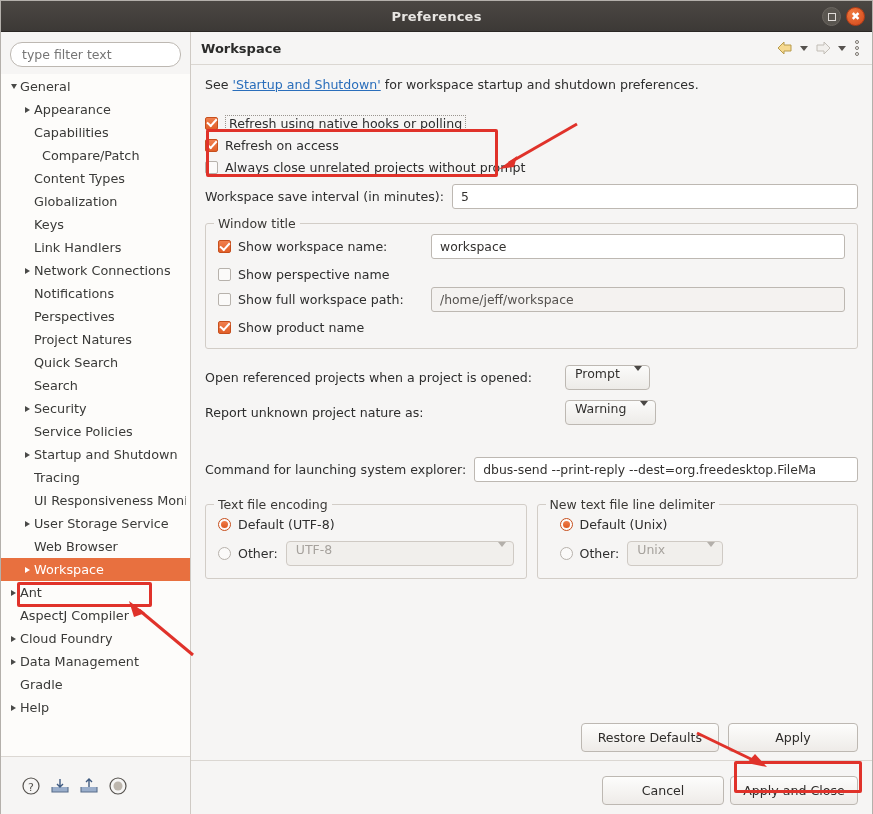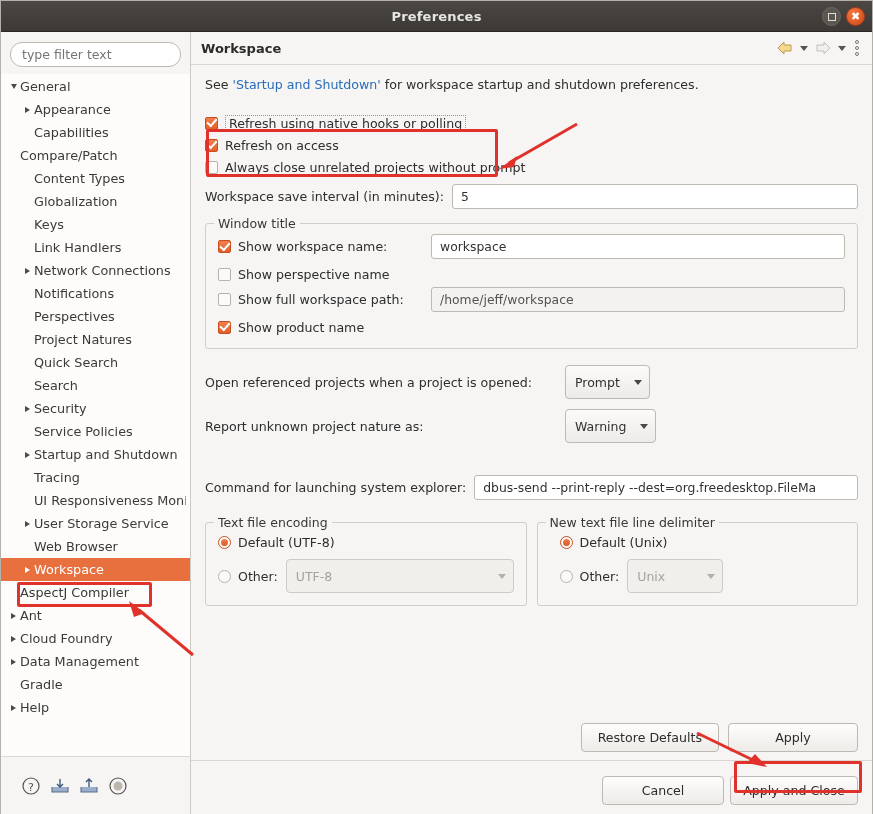--- a/index.html
+++ b/index.html
@@ -139,21 +139,21 @@
   .vdots { display:flex; flex-direction:column; gap:2px; padding:0 3px; }
   .vdots i { width:4px; height:4px; border-radius:50%; border:1px solid #7a756f; display:block; }
 
   .content {
     flex: 1;
     padding: 12px 14px 0 14px;
     overflow: hidden;
     position: relative;
   }
   .intro { font-size: 12.6px; margin: 0 0 6px 0; }
-  .link { color: #2a6ebb; cursor: pointer; }
+  .link { color: #2a6ebb; text-decoration: underline; cursor: pointer; }
 
   
   .cbrow { display:flex; align-items:center; height:22px; font-size:12.6px; }
   .cb {
     width: 13px; height: 13px; min-width:13px;
     border: 1px solid #b7b2ac; background: #fbfaf9;
     border-radius: 2px; margin-right: 7px;
     display:flex; align-items:center; justify-content:center;
   }
   .cb.on {
@@ -196,24 +196,24 @@
     position: relative;
     background: #f6f5f4;
   }
   .glegend {
     position: absolute; top: -8px; left: 8px;
     background: #f6f5f4; padding: 0 4px;
     font-size: 12.5px; color:#3a3835;
   }
 
   .selbox {
-    height: 34px; min-width: 84px;
+    height: 25px; min-width: 84px;
     border: 1px solid #bdb8b2; border-radius: 4px;
     background: linear-gradient(180deg,#fbfbfa,#edebe8);
-    display: flex; align-items:center; justify-content: space-between;
+    display: flex; align-items:flex-start; justify-content: space-between;
     padding: 0 7px 0 9px;
     font-size: 12.5px; color:#33312f;
   }
   .selbox.dis { color:#a6a29d; background:#f1efec; border-color:#cfcac4; }
   .selbox .caret2 {
     width:0;height:0;border-top:5px solid #4a4845;
     border-left:4px solid transparent;border-right:4px solid transparent;
     margin-left: 14px;
   }
   .selbox.dis .caret2 { border-top-color:#b3afaa; }
@@ -276,115 +276,115 @@
           <div class="trow" style="padding-left: 20px;">
             <span class="tw">
               <span class="arrow-r"></span>
             </span>
             <span class="tlabel">Appearance</span>
           </div>
           <div class="trow" style="padding-left: 20px;">
             <span class="tw"></span>
             <span class="tlabel">Capabilities</span>
           </div>
+          <div class="trow" style="padding-left: 28px;">
+            <span class="tw"></span>
+            <span class="tlabel">Compare/Patch</span>
+          </div>
+          <div class="trow" style="padding-left: 20px;">
+            <span class="tw"></span>
+            <span class="tlabel">Content Types</span>
+          </div>
+          <div class="trow" style="padding-left: 20px;">
+            <span class="tw"></span>
+            <span class="tlabel">Globalization</span>
+          </div>
+          <div class="trow" style="padding-left: 20px;">
+            <span class="tw"></span>
+            <span class="tlabel">Keys</span>
+          </div>
+          <div class="trow" style="padding-left: 20px;">
+            <span class="tw"></span>
+            <span class="tlabel">Link Handlers</span>
+          </div>
+          <div class="trow" style="padding-left: 20px;">
+            <span class="tw">
+              <span class="arrow-r"></span>
+            </span>
+            <span class="tlabel">Network Connections</span>
+          </div>
+          <div class="trow" style="padding-left: 20px;">
+            <span class="tw"></span>
+            <span class="tlabel">Notifications</span>
+          </div>
+          <div class="trow" style="padding-left: 20px;">
+            <span class="tw"></span>
+            <span class="tlabel">Perspectives</span>
+          </div>
+          <div class="trow" style="padding-left: 20px;">
+            <span class="tw"></span>
+            <span class="tlabel">Project Natures</span>
+          </div>
+          <div class="trow" style="padding-left: 20px;">
+            <span class="tw"></span>
+            <span class="tlabel">Quick Search</span>
+          </div>
+          <div class="trow" style="padding-left: 20px;">
+            <span class="tw"></span>
+            <span class="tlabel">Search</span>
+          </div>
+          <div class="trow" style="padding-left: 20px;">
+            <span class="tw">
+              <span class="arrow-r"></span>
+            </span>
+            <span class="tlabel">Security</span>
+          </div>
+          <div class="trow" style="padding-left: 20px;">
+            <span class="tw"></span>
+            <span class="tlabel">Service Policies</span>
+          </div>
+          <div class="trow" style="padding-left: 20px;">
+            <span class="tw">
+              <span class="arrow-r"></span>
+            </span>
+            <span class="tlabel">Startup and Shutdown</span>
+          </div>
+          <div class="trow" style="padding-left: 20px;">
+            <span class="tw"></span>
+            <span class="tlabel">Tracing</span>
+          </div>
+          <div class="trow" style="padding-left: 20px;">
+            <span class="tw"></span>
+            <span class="tlabel">UI Responsiveness Monitoring</span>
+          </div>
+          <div class="trow" style="padding-left: 20px;">
+            <span class="tw">
+              <span class="arrow-r"></span>
+            </span>
+            <span class="tlabel">User Storage Service</span>
+          </div>
+          <div class="trow" style="padding-left: 20px;">
+            <span class="tw"></span>
+            <span class="tlabel">Web Browser</span>
+          </div>
+          <div class="trow sel" style="padding-left: 20px;">
+            <span class="tw">
+              <span class="arrow-r"></span>
+            </span>
+            <span class="tlabel">Workspace</span>
+          </div>
           <div class="trow" style="padding-left: 6px;">
-            <span class="tw"></span>
-            <span class="tlabel">Compare/Patch</span>
-          </div>
-          <div class="trow" style="padding-left: 20px;">
-            <span class="tw"></span>
-            <span class="tlabel">Content Types</span>
-          </div>
-          <div class="trow" style="padding-left: 20px;">
-            <span class="tw"></span>
-            <span class="tlabel">Globalization</span>
-          </div>
-          <div class="trow" style="padding-left: 20px;">
-            <span class="tw"></span>
-            <span class="tlabel">Keys</span>
-          </div>
-          <div class="trow" style="padding-left: 20px;">
-            <span class="tw"></span>
-            <span class="tlabel">Link Handlers</span>
-          </div>
-          <div class="trow" style="padding-left: 20px;">
-            <span class="tw">
-              <span class="arrow-r"></span>
-            </span>
-            <span class="tlabel">Network Connections</span>
-          </div>
-          <div class="trow" style="padding-left: 20px;">
-            <span class="tw"></span>
-            <span class="tlabel">Notifications</span>
-          </div>
-          <div class="trow" style="padding-left: 20px;">
-            <span class="tw"></span>
-            <span class="tlabel">Perspectives</span>
-          </div>
-          <div class="trow" style="padding-left: 20px;">
-            <span class="tw"></span>
-            <span class="tlabel">Project Natures</span>
-          </div>
-          <div class="trow" style="padding-left: 20px;">
-            <span class="tw"></span>
-            <span class="tlabel">Quick Search</span>
-          </div>
-          <div class="trow" style="padding-left: 20px;">
-            <span class="tw"></span>
-            <span class="tlabel">Search</span>
-          </div>
-          <div class="trow" style="padding-left: 20px;">
-            <span class="tw">
-              <span class="arrow-r"></span>
-            </span>
-            <span class="tlabel">Security</span>
-          </div>
-          <div class="trow" style="padding-left: 20px;">
-            <span class="tw"></span>
-            <span class="tlabel">Service Policies</span>
-          </div>
-          <div class="trow" style="padding-left: 20px;">
-            <span class="tw">
-              <span class="arrow-r"></span>
-            </span>
-            <span class="tlabel">Startup and Shutdown</span>
-          </div>
-          <div class="trow" style="padding-left: 20px;">
-            <span class="tw"></span>
-            <span class="tlabel">Tracing</span>
-          </div>
-          <div class="trow" style="padding-left: 20px;">
-            <span class="tw"></span>
-            <span class="tlabel">UI Responsiveness Monitoring</span>
-          </div>
-          <div class="trow" style="padding-left: 20px;">
-            <span class="tw">
-              <span class="arrow-r"></span>
-            </span>
-            <span class="tlabel">User Storage Service</span>
-          </div>
-          <div class="trow" style="padding-left: 20px;">
-            <span class="tw"></span>
-            <span class="tlabel">Web Browser</span>
-          </div>
-          <div class="trow sel" style="padding-left: 20px;">
-            <span class="tw">
-              <span class="arrow-r"></span>
-            </span>
-            <span class="tlabel">Workspace</span>
+            <span class="tw">
+              <span class="arrow-r"></span>
+            </span>
+            <span class="tlabel">Ant</span>
           </div>
           <div class="trow" style="padding-left: 6px;">
             <span class="tw"></span>
             <span class="tlabel">AspectJ Compiler</span>
-          </div>
-          <div class="trow" style="padding-left: 6px;">
-            <span class="tw">
-              <span class="arrow-r"></span>
-            </span>
-            <span class="tlabel">Ant</span>
           </div>
           <div class="trow" style="padding-left: 6px;">
             <span class="tw">
               <span class="arrow-r"></span>
             </span>
             <span class="tlabel">Cloud Foundry</span>
           </div>
           <div class="trow" style="padding-left: 6px;">
             <span class="tw">
               <span class="arrow-r"></span>

